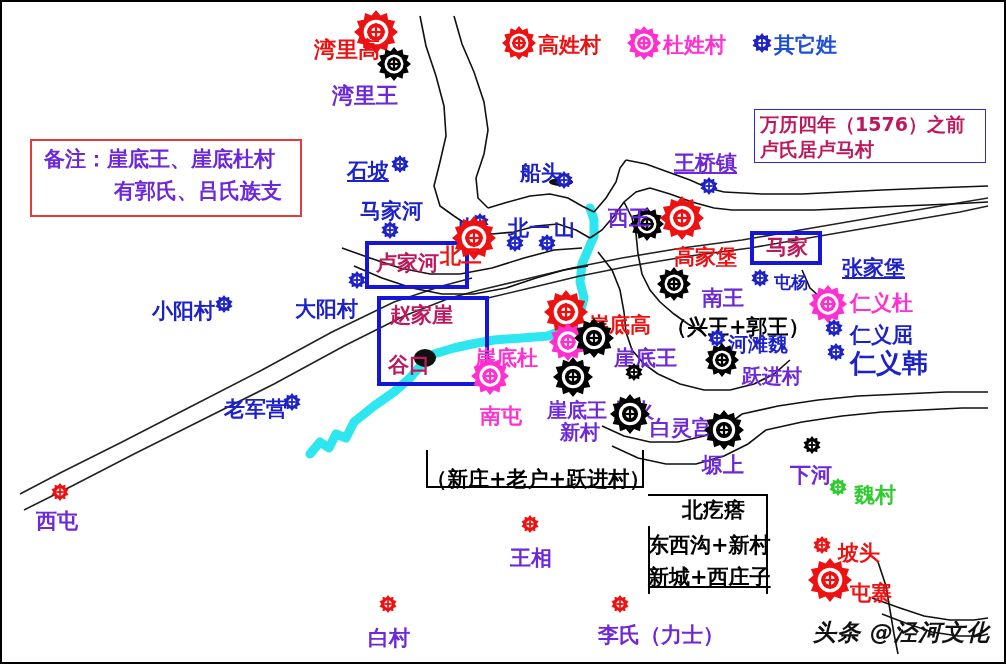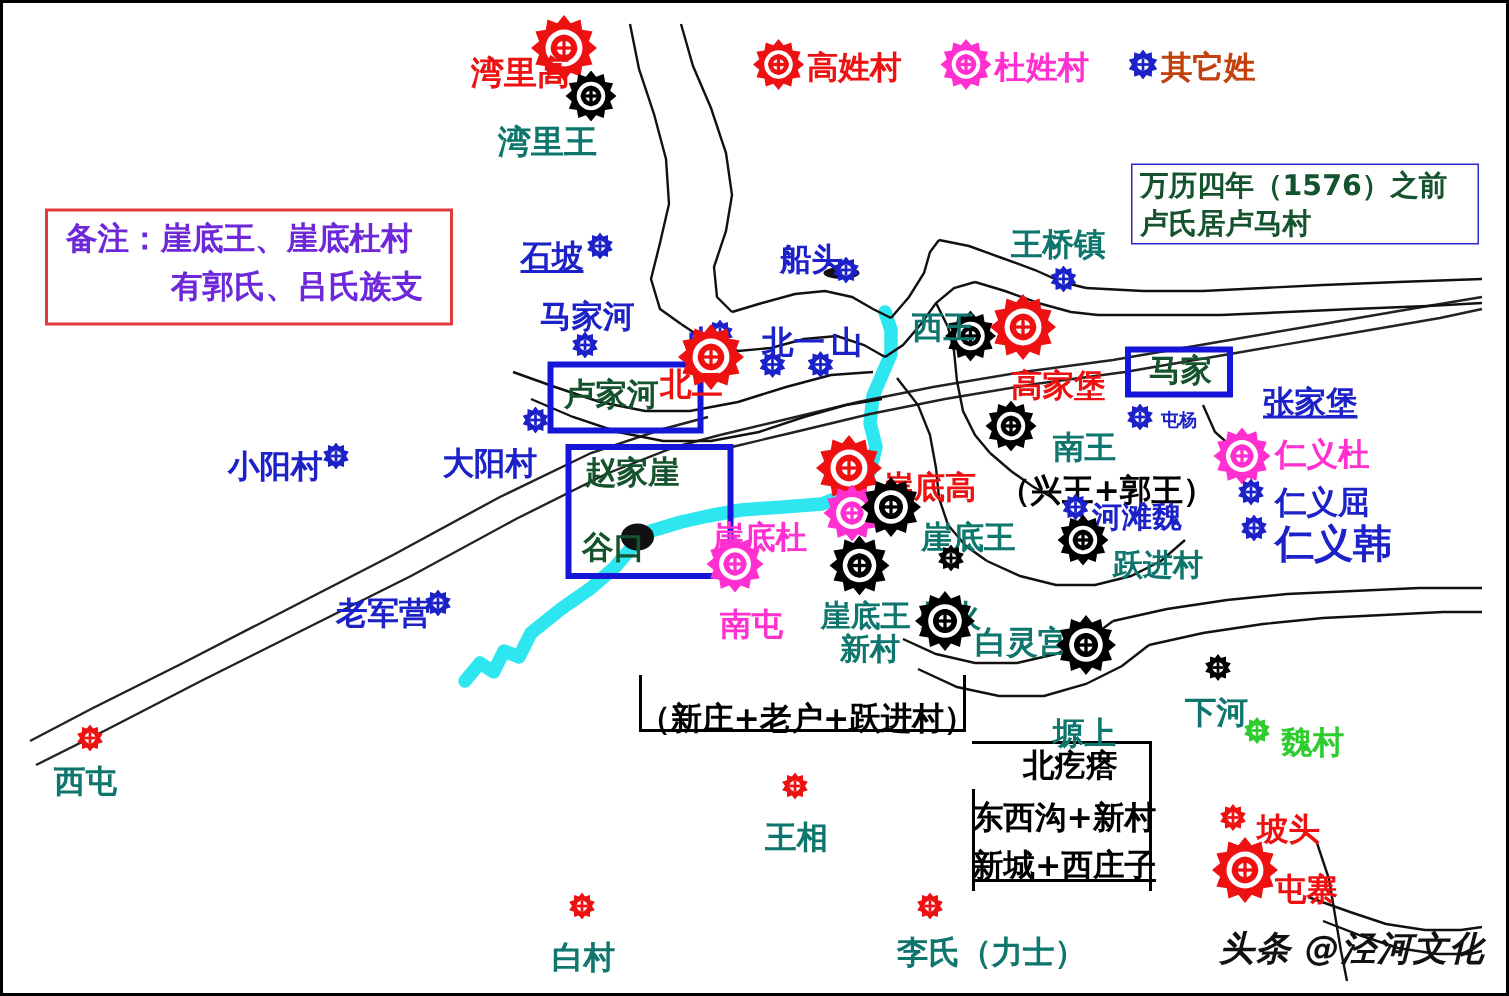--- a/index.html
+++ b/index.html
@@ -6,38 +6,38 @@
   body{font-family:"DejaVu Sans","Liberation Sans",sans-serif;}
   #map{
     position:relative;width:1006px;height:664px;background:#ffffff;
     border:2px solid #000;box-sizing:border-box;overflow:hidden;
   }
   #vector{position:absolute;left:0;top:0;width:1006px;height:664px;}
   .lbl{position:absolute;white-space:nowrap;line-height:1.05;
        font-family:"DejaVu Sans","Liberation Sans",sans-serif;font-weight:700;}
   .lbl.blue{color:#1d22c8;}
   .lbl.red{color:#ee1111;}
-  .lbl.black{color:#0f766e;}
+  .lbl.black{color:#6d28d9;}
   .lbl.magenta{color:#ff2fd0;}
   .lbl.green{color:#2ecc2e;}
   .lbl.ul{text-decoration:underline;}
   .mk{position:absolute;}
   .mk svg{display:block;}
   
   #legend{position:absolute;left:500px;top:24px;display:flex;gap:26px;align-items:center;}
   .leg-item{display:flex;align-items:center;gap:2px;}
   .leg-item .t{font-size:21px;font-weight:700;}
   
   .box{position:absolute;box-sizing:border-box;}
   .box.red{border:2px solid #e23b3b;}
   .box.blue-thin{border:1.5px solid #2a2ad0;}
   .box.blue-thick{border:4px solid #1616d8;}
   .note{position:absolute;white-space:pre;line-height:1.28;font-weight:700;}
   .note.red{color:#6d28d9;}
-  .note.blue{color:#14532d;}
+  .note.blue{color:#be185d;}
   #watermark{position:absolute;right:14px;bottom:14px;color:#111;font-size:23px;
              font-weight:700;font-style:italic;letter-spacing:1px;}
   .brkt{position:absolute;box-sizing:border-box;}
 </style>
 </head>
 <body>
 
 <div id="map">
 
   <svg id="vector" viewBox="0 0 1006 664">
@@ -111,21 +111,21 @@
           </svg></span>
         <span class="t" style="color: rgb(255, 47, 208);">杜姓村</span>
       </div>
       <div class="leg-item">
         <span><svg width="20" height="20" viewBox="0 0 20 20">
             <polygon points="10.00,0.00 12.29,2.96 15.88,1.91 15.99,5.65 19.51,6.91 17.40,10.00 19.51,13.09 15.99,14.35 15.88,18.09 12.29,17.04 10.00,20.00 7.71,17.04 4.12,18.09 4.01,14.35 0.49,13.09 2.60,10.00 0.49,6.91 4.01,5.65 4.12,1.91 7.71,2.96" fill="#1d22c8"></polygon>
             <circle cx="10" cy="10" r="4" fill="#fff"></circle>
             <rect x="6" y="9.1" width="8" height="1.8" fill="#1d22c8"></rect>
             <rect x="9.1" y="6" width="1.8" height="8" fill="#1d22c8"></rect>
           </svg></span>
-        <span class="t" style="color: #c2410c;">其它姓</span>
+        <span class="t" style="color: #1d4ed8;">其它姓</span>
       </div>
     </div>
 
   <div class="box red" style="left:28px;top:137px;width:272px;height:78px;"></div>
   <div class="note red" style="left:42px;top:144px;font-size:21px;">备注：崖底王、崖底杜村</div>
   <div class="note red" style="left:112px;top:176px;font-size:21px;">有郭氏、吕氏族支</div>
 
   <div class="box blue-thin" style="left:752px;top:107px;width:232px;height:54px;"></div>
   <div class="note blue" style="left:758px;top:110px;font-size:19px;">万历四年（1576）之前</div>
   <div class="note blue" style="left:758px;top:135px;font-size:19px;">卢氏居卢马村</div>
@@ -202,21 +202,21 @@
       </div>
       <div class="lbl blue" style="left: 518px; top: 160px; font-size: 21px;">船头</div>
       <div class="mk" style="left: 698px; top: 175px;">
         <svg width="18" height="18" viewBox="0 0 18 18">
           <polygon points="9.00,0.00 11.06,2.67 14.29,1.72 14.39,5.09 17.56,6.22 15.66,9.00 17.56,11.78 14.39,12.91 14.29,16.28 11.06,15.33 9.00,18.00 6.94,15.33 3.71,16.28 3.61,12.91 0.44,11.78 2.34,9.00 0.44,6.22 3.61,5.09 3.71,1.72 6.94,2.67" fill="#1d22c8"></polygon>
           <circle cx="9" cy="9" r="3.6" fill="#fff"></circle>
           <rect x="5.4" y="8.1" width="7.2" height="1.8" fill="#1d22c8"></rect>
           <rect x="8.1" y="5.4" width="1.8" height="7.2" fill="#1d22c8"></rect>
         </svg>
       </div>
-      <div class="lbl black" style="left: 672px; top: 150px; font-size: 21px;">王桥镇</div>
+      <div class="lbl black" style="left: 672px; top: 150px; font-size: 21px; text-decoration: underline;">王桥镇</div>
       <div class="mk" style="left: 469px; top: 211px;">
         <svg width="18" height="18" viewBox="0 0 18 18">
           <polygon points="9.00,0.00 11.06,2.67 14.29,1.72 14.39,5.09 17.56,6.22 15.66,9.00 17.56,11.78 14.39,12.91 14.29,16.28 11.06,15.33 9.00,18.00 6.94,15.33 3.71,16.28 3.61,12.91 0.44,11.78 2.34,9.00 0.44,6.22 3.61,5.09 3.71,1.72 6.94,2.67" fill="#1d22c8"></polygon>
           <circle cx="9" cy="9" r="3.6" fill="#fff"></circle>
           <rect x="5.4" y="8.1" width="7.2" height="1.8" fill="#1d22c8"></rect>
           <rect x="8.1" y="5.4" width="1.8" height="7.2" fill="#1d22c8"></rect>
         </svg>
       </div>
       <div class="lbl blue" style="left: 455px; top: 215px; font-size: 21px;">史</div>
       <div class="mk" style="left: 504px; top: 232px;">
@@ -298,21 +298,21 @@
       </div>
       <div class="lbl blue" style="left: 222px; top: 396px; font-size: 21px;">老军营</div>
       <div class="mk" style="left: 749px; top: 267px;">
         <svg width="18" height="18" viewBox="0 0 18 18">
           <polygon points="9.00,0.00 11.06,2.67 14.29,1.72 14.39,5.09 17.56,6.22 15.66,9.00 17.56,11.78 14.39,12.91 14.29,16.28 11.06,15.33 9.00,18.00 6.94,15.33 3.71,16.28 3.61,12.91 0.44,11.78 2.34,9.00 0.44,6.22 3.61,5.09 3.71,1.72 6.94,2.67" fill="#1d22c8"></polygon>
           <circle cx="9" cy="9" r="3.6" fill="#fff"></circle>
           <rect x="5.4" y="8.1" width="7.2" height="1.8" fill="#1d22c8"></rect>
           <rect x="8.1" y="5.4" width="1.8" height="7.2" fill="#1d22c8"></rect>
         </svg>
       </div>
-      <div class="lbl blue" style="left: 772px; top: 272px; font-size: 12px;">屯杨</div>
+      <div class="lbl blue" style="left: 772px; top: 272px; font-size: 17px;">屯杨</div>
       <div class="lbl blue ul" style="left: 840px; top: 255px; font-size: 21px;">张家堡</div>
       <div class="mk" style="left: 807px; top: 283px;">
         <svg width="38" height="38" viewBox="0 0 38 38">
           <polygon points="19.00,0.00 22.84,4.68 28.50,2.55 29.48,8.52 35.45,9.50 33.32,15.16 38.00,19.00 33.32,22.84 35.45,28.50 29.48,29.48 28.50,35.45 22.84,33.32 19.00,38.00 15.16,33.32 9.50,35.45 8.52,29.48 2.55,28.50 4.68,22.84 0.00,19.00 4.68,15.16 2.55,9.50 8.52,8.52 9.50,2.55 15.16,4.68" fill="#ff2fd0"></polygon>
           <circle cx="19" cy="19" r="10.64" fill="#fff"></circle>
           <circle cx="19" cy="19" r="7.6000000000000005" fill="#ff2fd0"></circle>
           <circle cx="19" cy="19" r="4.18" fill="#fff"></circle>
           <rect x="11.399999999999999" y="17.9" width="15.200000000000001" height="2.2" fill="#ff2fd0"></rect>
           <rect x="17.9" y="11.399999999999999" width="2.2" height="15.200000000000001" fill="#ff2fd0"></rect>
         </svg>
@@ -446,21 +446,21 @@
       <div class="mk" style="left: 702px; top: 408px;">
         <svg width="40" height="40" viewBox="0 0 40 40">
           <polygon points="20.00,0.00 24.04,4.93 30.00,2.68 31.03,8.97 37.32,10.00 35.07,15.96 40.00,20.00 35.07,24.04 37.32,30.00 31.03,31.03 30.00,37.32 24.04,35.07 20.00,40.00 15.96,35.07 10.00,37.32 8.97,31.03 2.68,30.00 4.93,24.04 0.00,20.00 4.93,15.96 2.68,10.00 8.97,8.97 10.00,2.68 15.96,4.93" fill="#000000"></polygon>
           <circle cx="20" cy="20" r="11.200000000000001" fill="#fff"></circle>
           <circle cx="20" cy="20" r="8" fill="#000000"></circle>
           <circle cx="20" cy="20" r="4.4" fill="#fff"></circle>
           <rect x="12" y="18.9" width="16" height="2.2" fill="#000000"></rect>
           <rect x="18.9" y="12" width="2.2" height="16" fill="#000000"></rect>
         </svg>
       </div>
-      <div class="lbl black" style="left: 700px; top: 476px; font-size: 21px;">塬上</div>
+      <div class="lbl black" style="left: 700px; top: 452px; font-size: 21px;">塬上</div>
       <div class="mk" style="left: 801px; top: 434px;">
         <svg width="18" height="18" viewBox="0 0 18 18">
           <polygon points="9.00,0.00 11.06,2.67 14.29,1.72 14.39,5.09 17.56,6.22 15.66,9.00 17.56,11.78 14.39,12.91 14.29,16.28 11.06,15.33 9.00,18.00 6.94,15.33 3.71,16.28 3.61,12.91 0.44,11.78 2.34,9.00 0.44,6.22 3.61,5.09 3.71,1.72 6.94,2.67" fill="#000000"></polygon>
           <circle cx="9" cy="9" r="3.6" fill="#fff"></circle>
           <rect x="5.4" y="8.1" width="7.2" height="1.8" fill="#000000"></rect>
           <rect x="8.1" y="5.4" width="1.8" height="7.2" fill="#000000"></rect>
         </svg>
       </div>
       <div class="lbl black" style="left: 788px; top: 462px; font-size: 21px;">下河</div>
       <div class="mk" style="left: 827px; top: 476px;">

